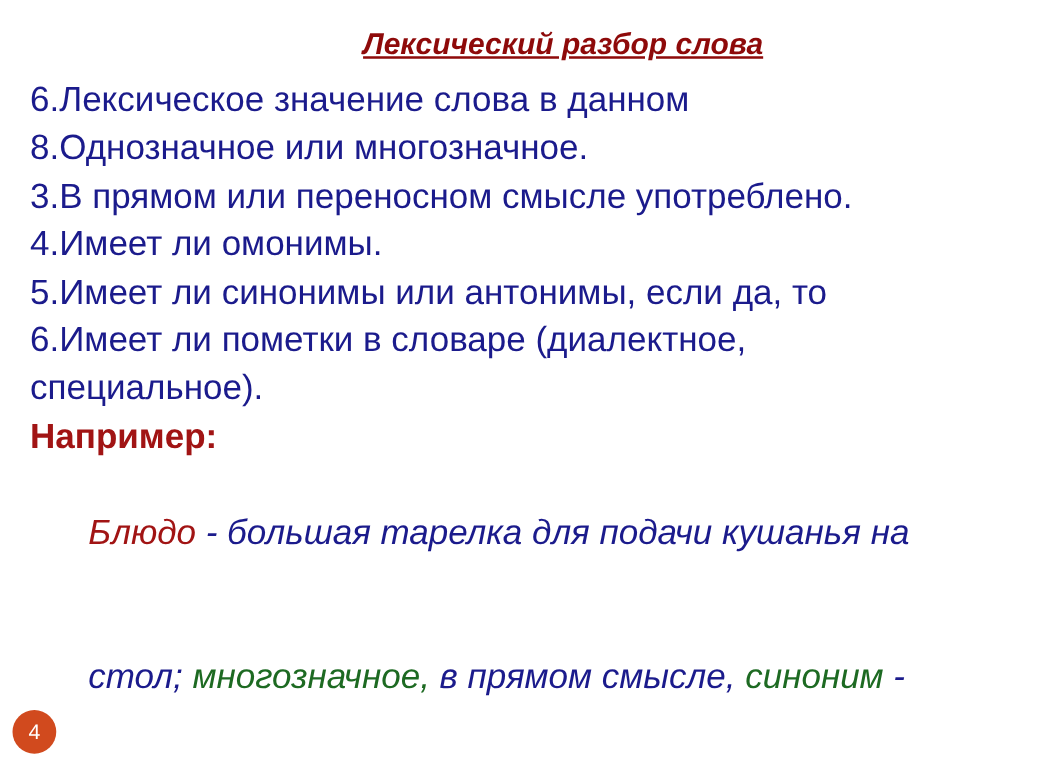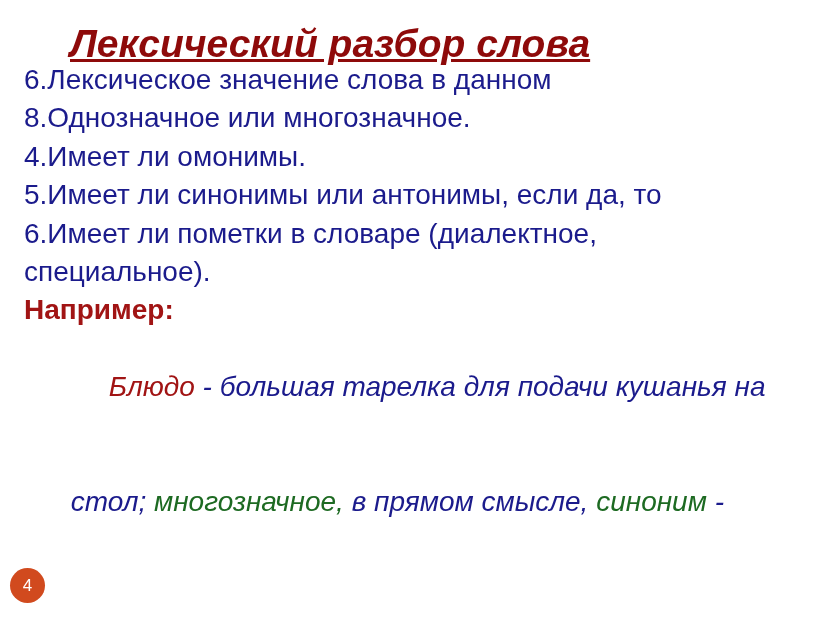--- a/index.html
+++ b/index.html
@@ -13,21 +13,22 @@
     height: 623px;
     background: var(--background, #ffffff);
     overflow: hidden;
     font-family: "Liberation Sans", sans-serif;
   }
   .title {
     position: absolute;
     top: 22px;
     left: 70px;
     right: 0;
-    font-size: 39px;
+    text-align: center;
+    font-size: 24px;
     font-weight: bold;
     font-style: italic;
     text-decoration: underline;
     color: var(--title_maroon, #8e0a0a);
     letter-spacing: 0px;
   }
   .content {
     position: absolute;
     top: 61px;
     left: 24px;
@@ -67,29 +68,30 @@
 </head>
 <body>
 
 <div class="slide">
 
   <div class="title">Лексический разбор слова</div>
 
   <div class="content">
     <div class="line">6.Лексическое значение слова в данном</div>
     <div class="line">8.Однозначное или многозначное.</div>
+    <div class="line">3.В прямом или переносном смысле употреблено.</div>
     <div class="line">4.Имеет ли омонимы.</div>
     <div class="line">5.Имеет ли синонимы или антонимы, если да, то</div>
     <div class="line">6.Имеет ли пометки в словаре (диалектное,</div>
     <div class="line">специальное).</div>
 
     <div class="line example-label">Например:</div>
 
     <div class="line example-line">
-      <span style="color: rgb(161, 20, 20); margin-left: 38px;">Блюдо</span><span style="color: rgb(27, 27, 140);"> - большая тарелка для подачи кушанья на</span>
+      <span style="color: rgb(161, 20, 20);">Блюдо</span><span style="color: rgb(27, 27, 140);"> - большая тарелка для подачи кушанья на</span>
     </div>
 
     <div class="line example-line">
       <span style="color: rgb(27, 27, 140);">стол; </span><span style="color: rgb(29, 106, 34);">многозначное,</span><span style="color: rgb(27, 27, 140);"> в прямом смысле, </span><span style="color: rgb(29, 106, 34);">синоним</span><span style="color: rgb(27, 27, 140);"> -</span>
     </div>
 
   </div>
 
   <div class="page-badge">
     <span>4</span>

